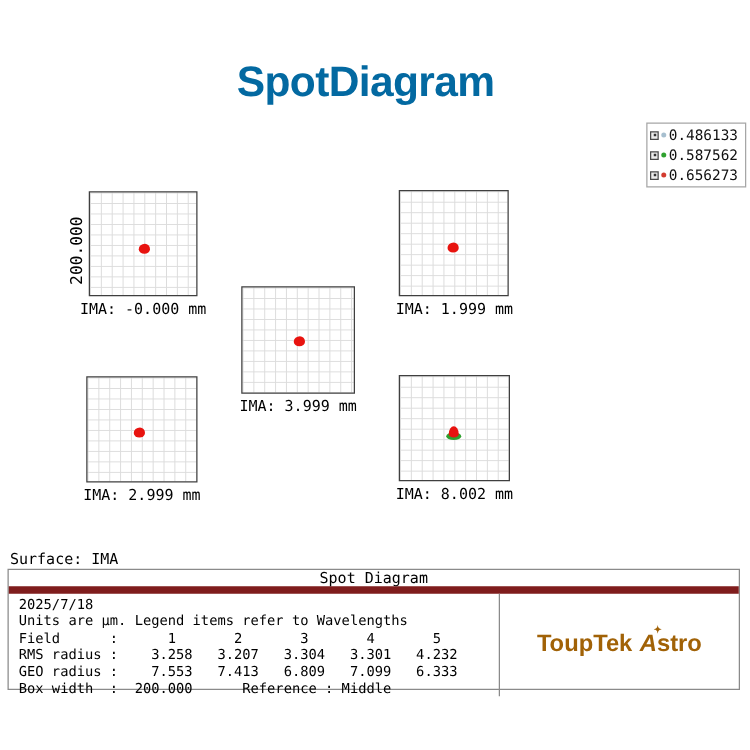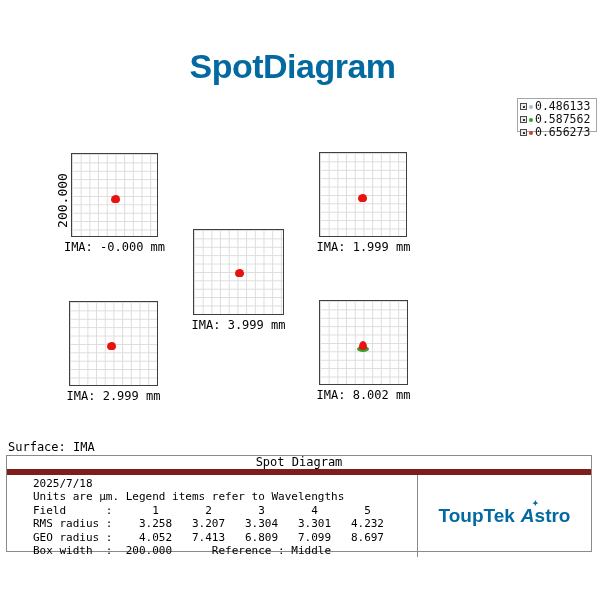--- a/index.html
+++ b/index.html
@@ -4,21 +4,21 @@
 <style>
   html,body { margin:0; padding:0; background:#fff; }
   .stage { position:relative; width:600px; height:600px; background:#fff;
            font-family:"DejaVu Sans Mono", monospace; overflow:hidden; color:#000; }
 
   .title { position:absolute; top:47px; left:0; width:585px; text-align:center;
            font-family:"Liberation Sans", sans-serif; font-weight:700;
            font-size:34px; letter-spacing:-0.5px; color:#0369a1; }
 
   
-  .legend { position:absolute; left:517px; top:98px; width:80px; height:34px;
+  .legend { position:absolute; left:517px; top:98px; width:80px; height:52px;
             border:1px solid #a6a6a6; box-sizing:border-box; padding:1px 2px;
             display:flex; flex-direction:column; justify-content:space-around; background:#fff; }
   .lrow { display:flex; align-items:center; height:13px; }
   .lsq  { width:5px; height:5px; border:1px solid #4a4a4a; background:#ececec;
           position:relative; flex:none; }
   .lsq::after { content:""; position:absolute; left:1.5px; top:1.5px; width:2px; height:2px; background:#333; }
   .ldot { width:4px; height:4px; border-radius:50%; margin:0 2px; flex:none; }
   .ltxt { font-size:11.5px; line-height:13px; color:#111; }
 
   
@@ -39,30 +39,30 @@
             text-align:center; font-size:13px; transform:rotate(-90deg);
             transform-origin:center; }
 
   
   .surface { position:absolute; left:8px; top:440px; font-size:12px; }
   .rtable { position:absolute; left:6px; top:455px; width:586px; height:97px;
             border:1px solid #8a8a8a; box-sizing:border-box; background:#fff; }
   .thead  { height:13px; border-bottom:6px solid #7f1d1d; text-align:center;
             font-size:12px; line-height:13px; }
   .tbody  { display:flex; height:82px; }
-  .tleft  { width:392px; padding:2px 0 0 8px; box-sizing:border-box;margin-left:18px; }
+  .tleft  { width:392px; padding:2px 0 0 8px; box-sizing:border-box; }
   .trow   { font-size:11px; line-height:13.4px; white-space:pre; }
   .tright { flex:1; border-left:1px solid #8a8a8a; display:flex; flex-direction:column; }
   .model  { height:45px; border-bottom:1px solid #8a8a8a; display:flex;
             align-items:center; justify-content:center;
             font-family:"Liberation Sans", sans-serif; font-size:27px;
             font-weight:600; color:#111; }
   .brand  { flex:1; display:flex; align-items:center; justify-content:center;
             font-family:"Liberation Sans", sans-serif; font-size:19px;
-            font-weight:700; color:#0369a1; }
+            font-weight:700; color:#a16207; }
   .brand .gap { width:6px; }
   .logo-a { position:relative; font-style:italic; display:inline-block; }
   .logo-star { position:absolute; top:-5px; right:-4px; font-size:8px;
                font-style:normal; line-height:8px; }
 </style>
 </head>
 <body>
 
 <div class="stage">
 
@@ -117,21 +117,21 @@
   <div class="surface">Surface: IMA</div>
 
   <div class="rtable">
     <div class="thead">Spot Diagram</div>
     <div class="tbody">
       <div class="tleft">
         <div class="trow">2025/7/18</div>
         <div class="trow">Units are µm. Legend items refer to Wavelengths</div>
         <div class="trow">Field      :      1       2       3       4       5</div>
         <div class="trow">RMS radius :    3.258   3.207   3.304   3.301   4.232</div>
-        <div class="trow">GEO radius :    4.052   7.413   6.809   7.099   8.697</div>
+        <div class="trow">GEO radius :    7.553   7.413   6.809   7.099   6.333</div>
         <div class="trow">Box width  :  200.000      Reference : Middle</div>
       </div>
       <div class="tright">
         <div class="brand">
           <span>ToupTek</span>
           <span class="gap"></span>
           <span class="logo-a"><span>A</span><span class="logo-star">✦</span></span>
           <span>stro</span>
         </div>
       </div>

